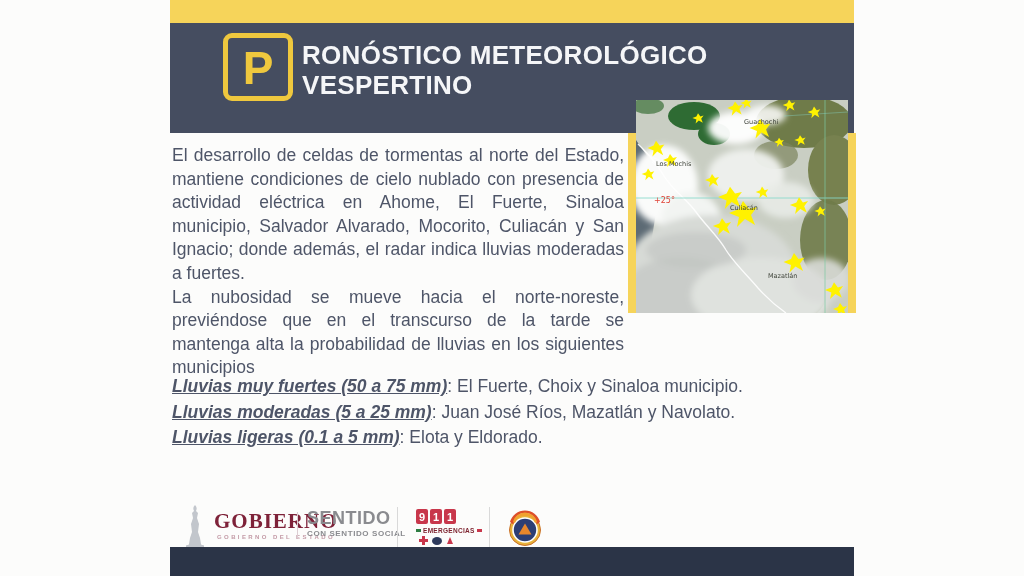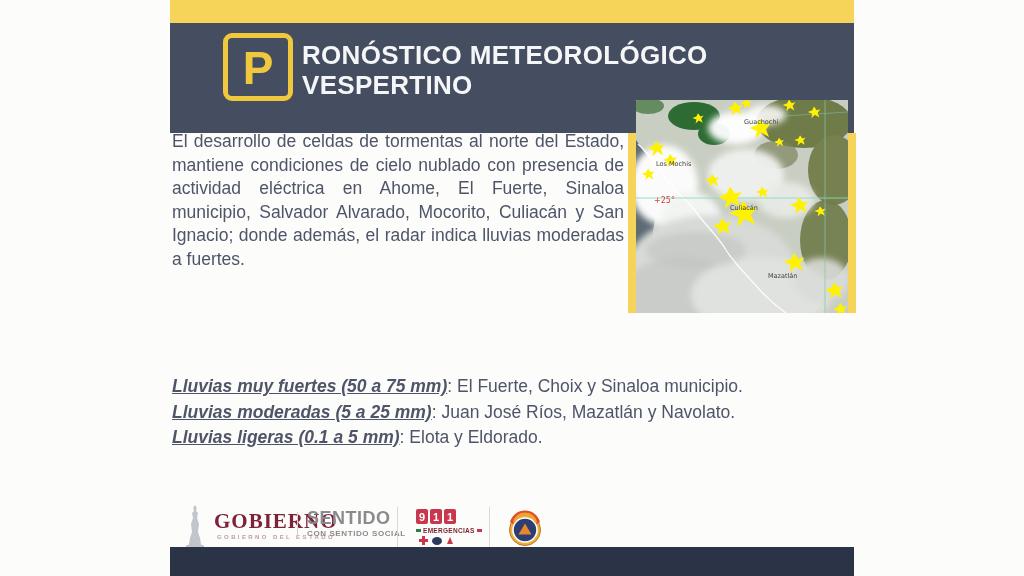--- a/index.html
+++ b/index.html
@@ -20,21 +20,21 @@
          line-height:30px;letter-spacing:.3px;}
   .hora{position:absolute;left:28px;top:86px;color:#FFFFFF;font-weight:700;font-size:19px;letter-spacing:.3px;}
 
   
   .map-strip{position:absolute;top:133px;width:8px;height:180px;background:#F6D45A;}
   .strip-l{left:628px;}.strip-r{left:848px;}
   .map-svg{position:absolute;left:636px;top:100px;width:212px;height:213px;}
   .map-svg text{font-family:"DejaVu Sans",sans-serif;}
 
   
-  .body-text{position:absolute;left:172px;top:130px;width:452px;color:#4E5568;
+  .body-text{position:absolute;left:172px;top:144px;width:452px;color:#4E5568;
              font-size:17.5px;line-height:23.6px;text-align:justify;}
   .body-text p{margin:0;}
 
   
   .rain-list{position:absolute;left:172px;top:374px;width:682px;color:#4E5568;
              font-size:17.5px;line-height:25.6px;}
   .rain-label{font-weight:700;font-style:italic;text-decoration:underline;}
 
   
   .statue{position:absolute;left:183px;top:504px;opacity:.85;}
@@ -159,20 +159,21 @@
       <text x="108" y="24">Guachochi</text>
       <text x="20" y="66">Los Mochis</text>
       <text x="18" y="103" fill="#E04438" font-size="8">+25°</text>
       <text x="94" y="110">Culiacán</text>
       <text x="132" y="178">Mazatlán</text>
     </g>
   </svg>
 
   <div class="body-text">
     <p>El desarrollo de celdas de tormentas al norte del Estado, mantiene condiciones de cielo nublado con presencia de actividad eléctrica en Ahome, El Fuerte, Sinaloa municipio, Salvador Alvarado, Mocorito, Culiacán y San Ignacio; donde además, el radar indica lluvias moderadas a fuertes.</p>
+    <p>La nubosidad se mueve hacia el norte-noreste, previéndose que en el transcurso de la tarde se mantenga alta la probabilidad de lluvias en los siguientes municipios</p>
   </div>
 
   <div class="rain-list">
     <div>
       <span class="rain-label">Lluvias muy fuertes (50 a 75 mm)</span><span>: El Fuerte, Choix y Sinaloa municipio.</span>
     </div>
     <div>
       <span class="rain-label">Lluvias moderadas (5 a 25 mm)</span><span>: Juan José Ríos, Mazatlán y Navolato.</span>
     </div>
     <div>

